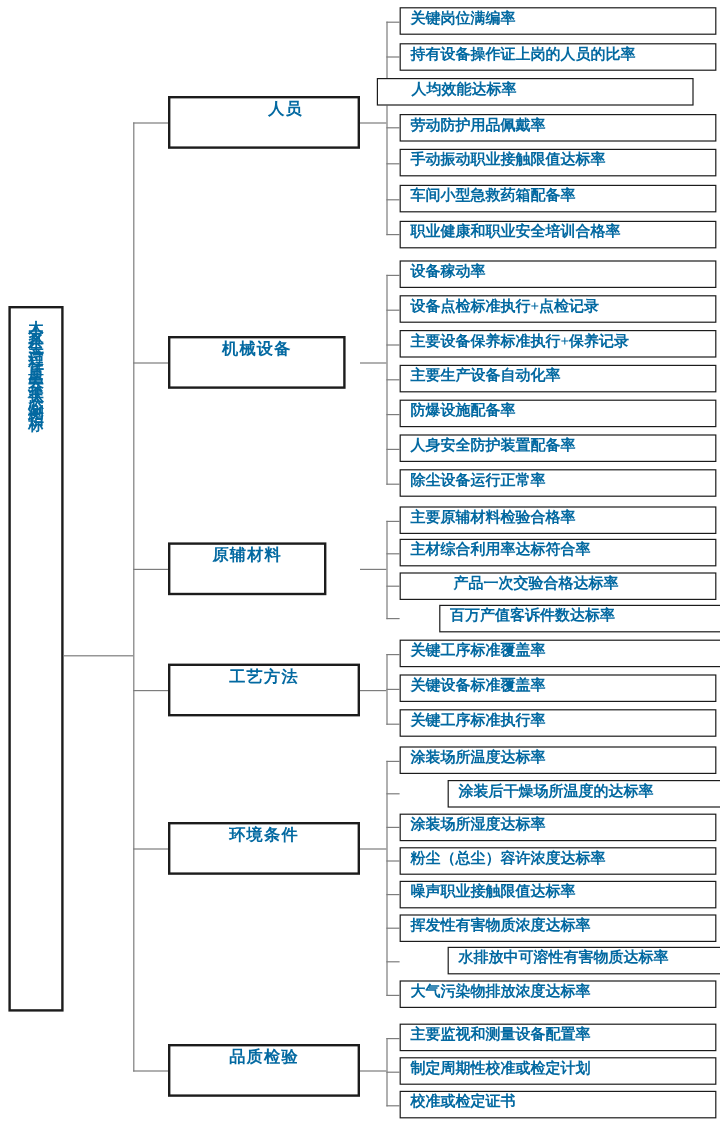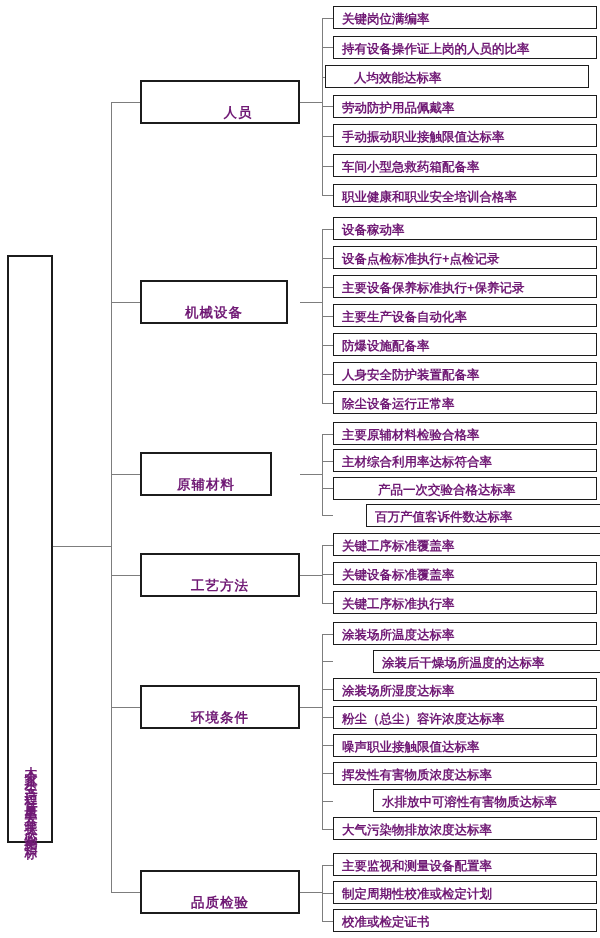--- a/index.html
+++ b/index.html
@@ -13,25 +13,24 @@
     width: 600px;
     height: 938px;
     background: #ffffff;
     overflow: hidden;
   }
   .box {
     position: absolute;
     box-sizing: border-box;
     background: #ffffff;
     border: 2px solid #1c1c1c;
-    color: #701a75;
+    color: #0369a1;
     font-weight: 700;
     display: flex;
-    align-items: flex-end;
-    font-family: Liberation Mono, monospace;
+    align-items: flex-start;
   }
   .root-box {
     border-width: 2px;
     justify-content: center;
   }
   .root-box span {
     writing-mode: vertical-rl;
     text-orientation: upright;
     font-size: 13px;
     letter-spacing: 5px;
@@ -75,21 +74,21 @@
       <div class="vline" style="left: 322px; top: 18px; width: 1px; height: 178px;"></div>
       <div class="hline" style="left: 322px; top: 18px; width: 11px; height: 1px;"></div>
       <div class="box leaf-box" style="left: 333px; top: 6px; width: 264px; height: 23px;">
         <span>关键岗位满编率</span>
       </div>
       <div class="hline" style="left: 322px; top: 47px; width: 11px; height: 1px;"></div>
       <div class="box leaf-box" style="left: 333px; top: 36px; width: 264px; height: 23px;">
         <span>持有设备操作证上岗的人员的比率</span>
       </div>
       <div class="hline" style="left: 322px; top: 77px; width: 11px; height: 1px;"></div>
-      <div class="box leaf-box" style="left: 325px; top: 65px; width: 264px; height: 23px; padding-left: 28px;">
+      <div class="box leaf-box" style="left: 314px; top: 65px; width: 264px; height: 23px; padding-left: 28px;">
         <span>人均效能达标率</span>
       </div>
       <div class="hline" style="left: 322px; top: 106px; width: 11px; height: 1px;"></div>
       <div class="box leaf-box" style="left: 333px; top: 95px; width: 264px; height: 23px;">
         <span>劳动防护用品佩戴率</span>
       </div>
       <div class="hline" style="left: 322px; top: 136px; width: 11px; height: 1px;"></div>
       <div class="box leaf-box" style="left: 333px; top: 124px; width: 264px; height: 23px;">
         <span>手动振动职业接触限值达标率</span>
       </div>

